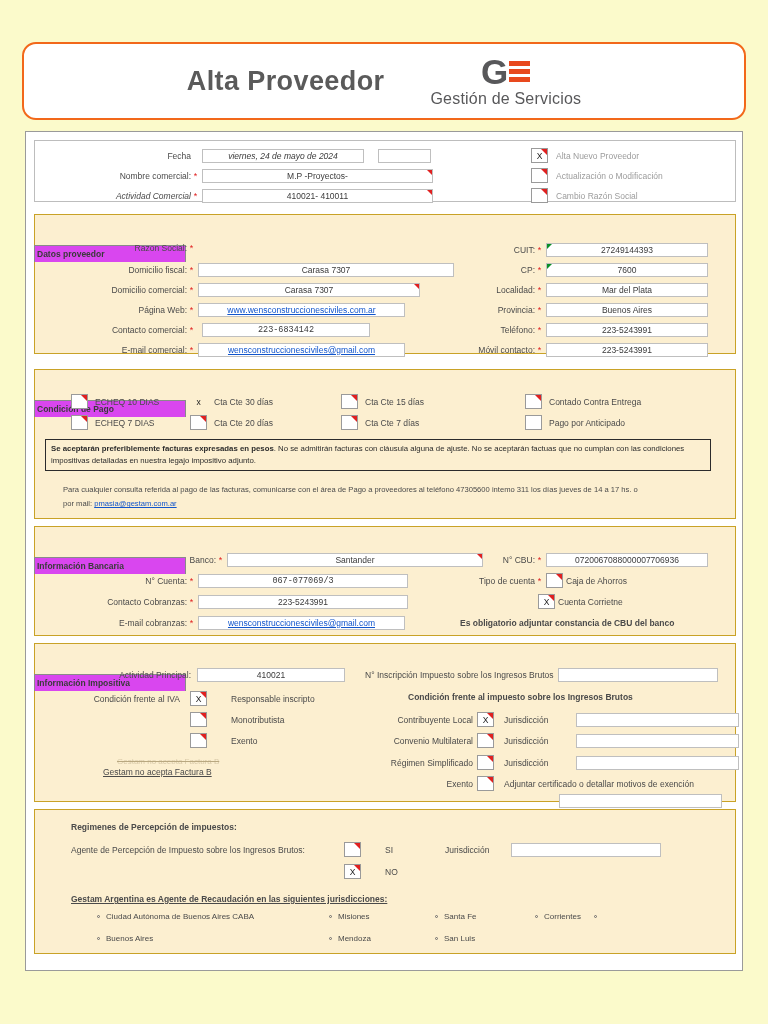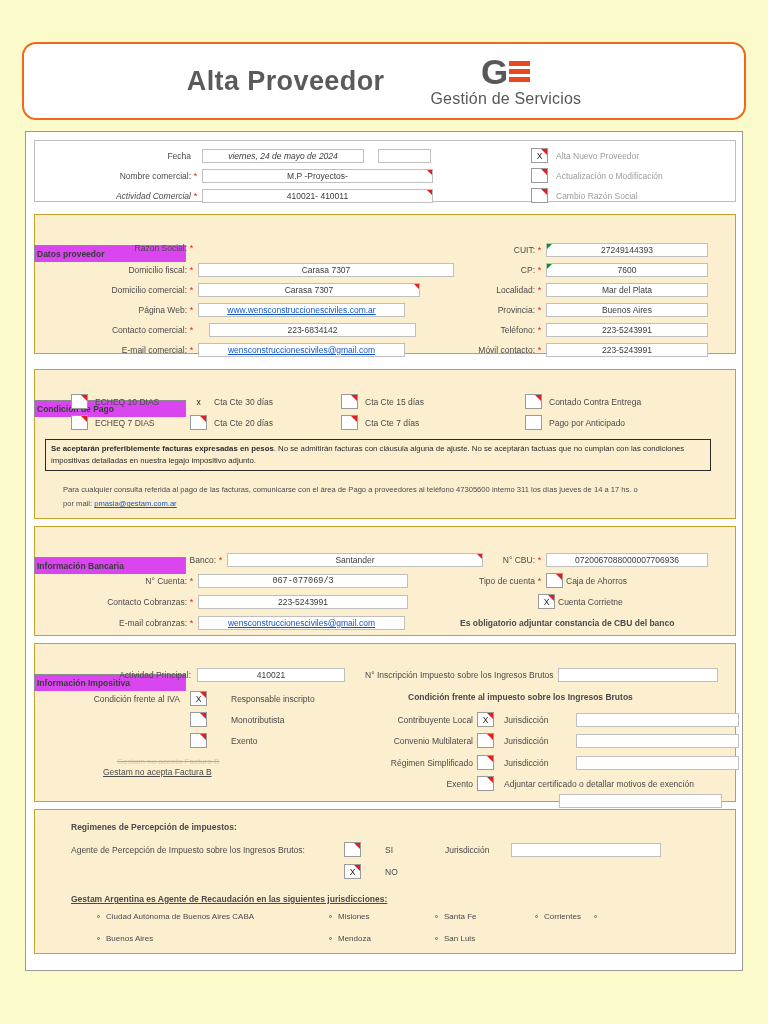--- a/index.html
+++ b/index.html
@@ -194,21 +194,21 @@
       <div class="fld tri-r" style="width:222px;margin-left:2px;">Carasa 7307</div>
     </div>
     <div class="row" style="position:absolute;left:0;top:88px;">
       <div class="lbl" style="width:152px;">Página Web:</div>
       <div class="req">*</div>
       <div class="fld link" style="width:207px;margin-left:2px;">www.wensconstruccionesciviles.com.ar</div>
     </div>
     <div class="row" style="position:absolute;left:0;top:108px;">
       <div class="lbl" style="width:152px;">Contacto comercial:</div>
       <div class="req">*</div>
-      <div class="fld" style="width:207px;margin-left:13px;">223-6834142</div>
+      <div class="fld" style="width:168px;margin-left:6px;font-family:Liberation Mono, monospace;">223-6834142</div>
     </div>
     <div class="row" style="position:absolute;left:0;top:128px;">
       <div class="lbl" style="width:152px;">E-mail comercial:</div>
       <div class="req">*</div>
       <div class="fld link" style="width:207px;margin-left:2px;">wensconstruccionesciviles@gmail.com</div>
     </div>
 
     <div class="row" style="position:absolute;left:410px;top:28px;">
       <div class="lbl" style="width:90px;">CUIT:</div>
       <div class="req">*</div>

